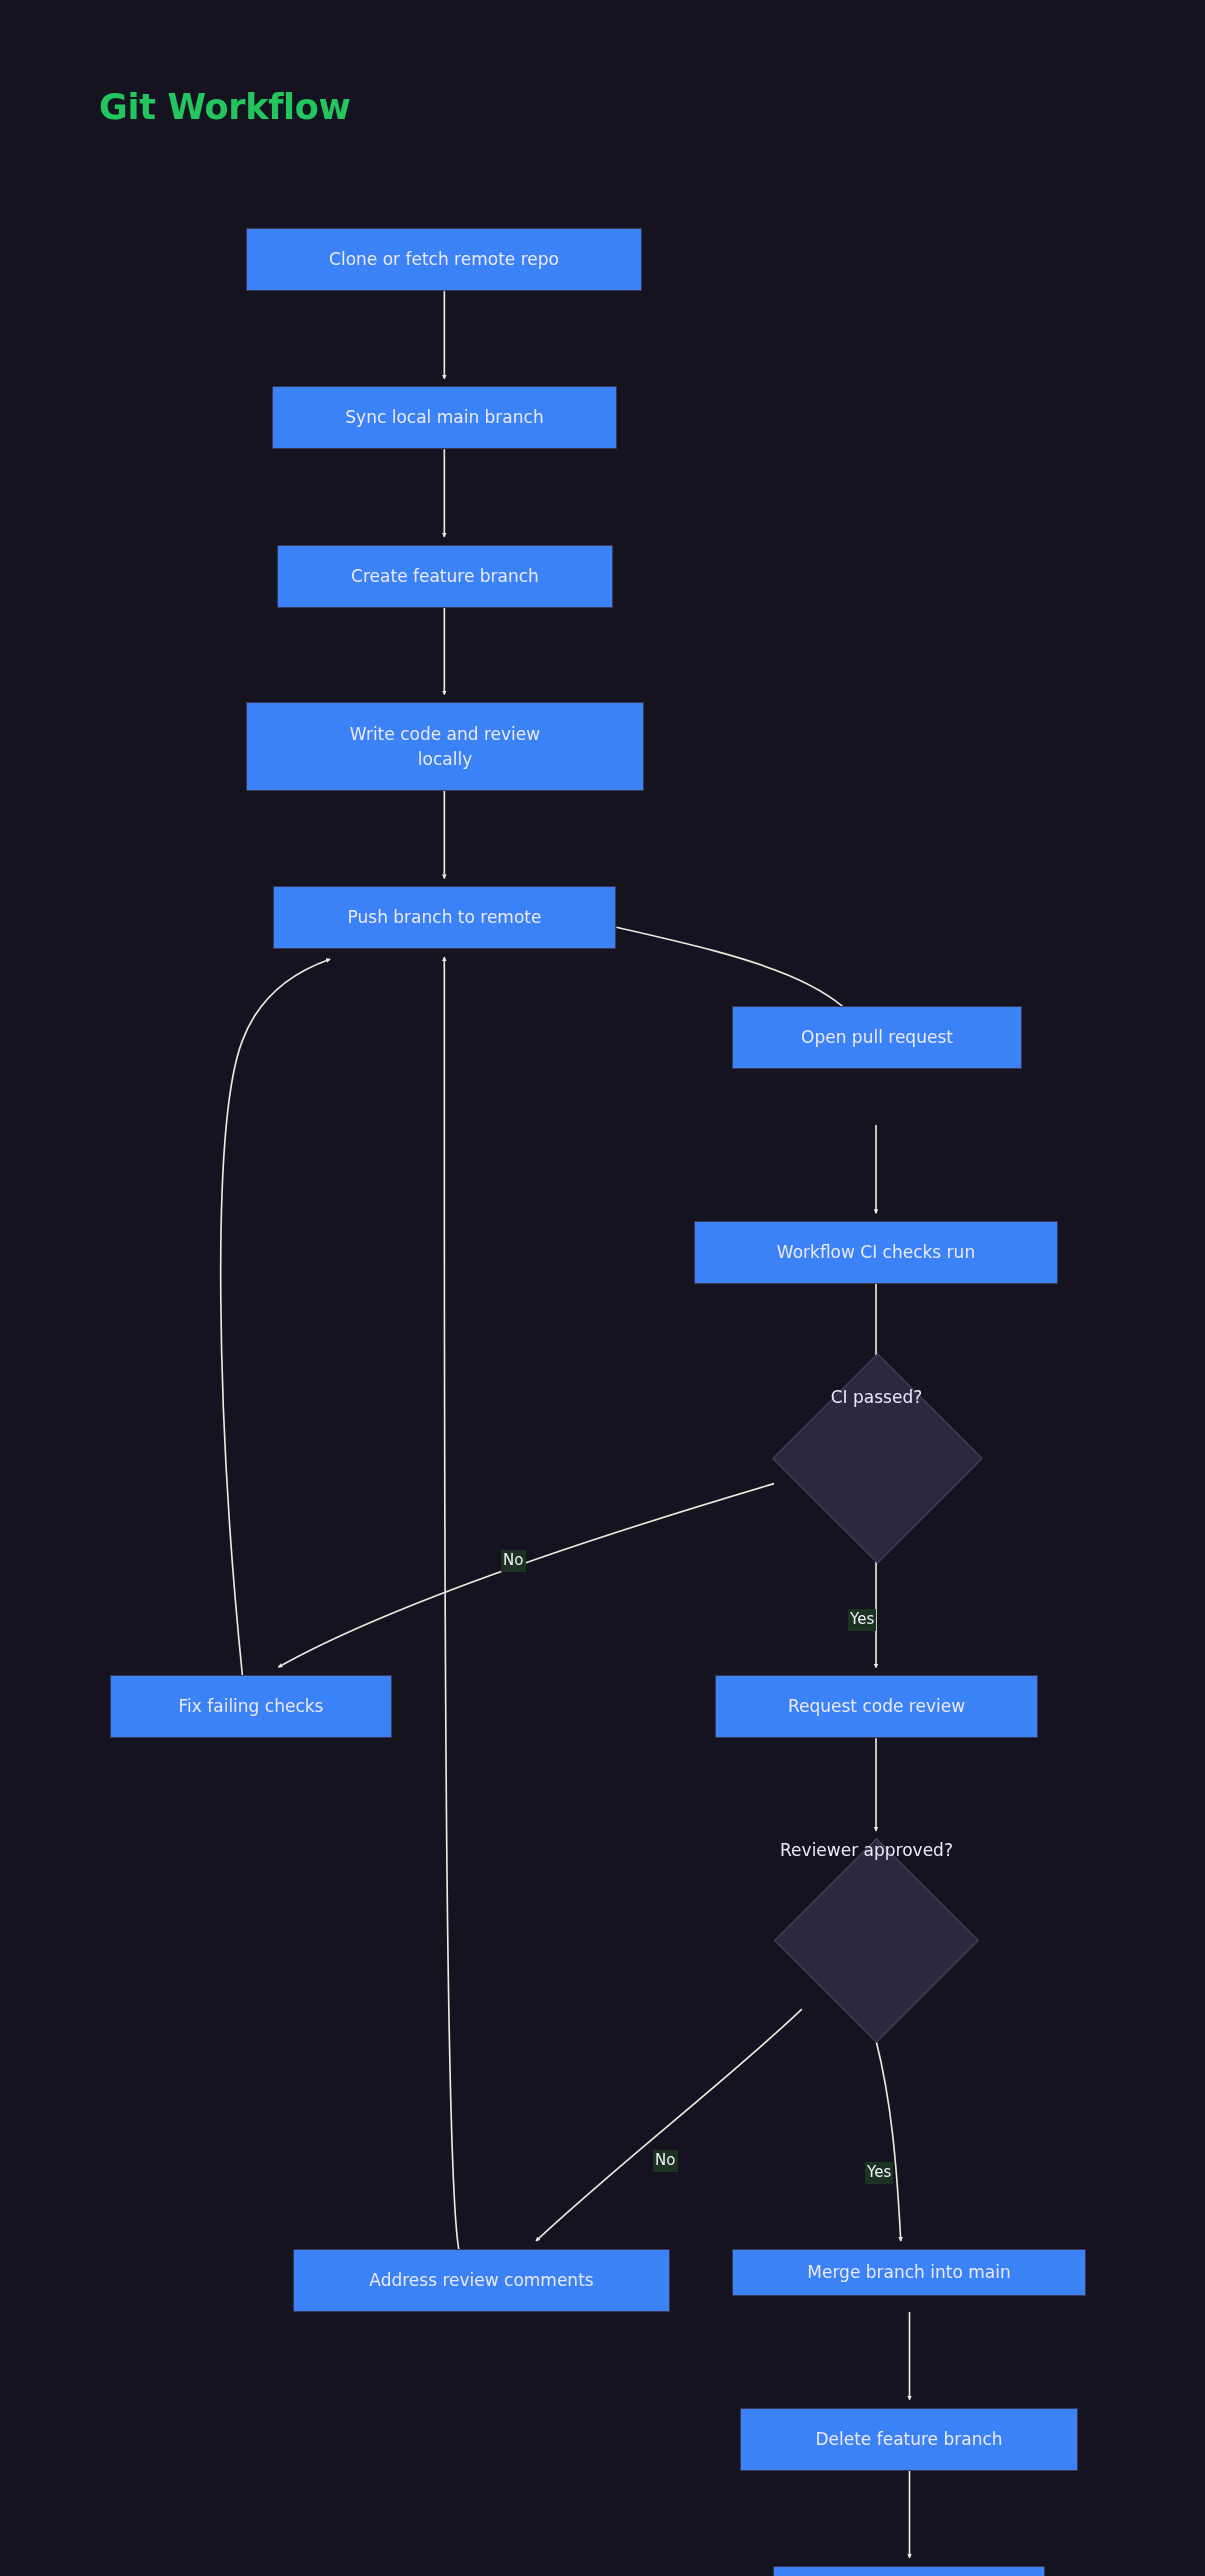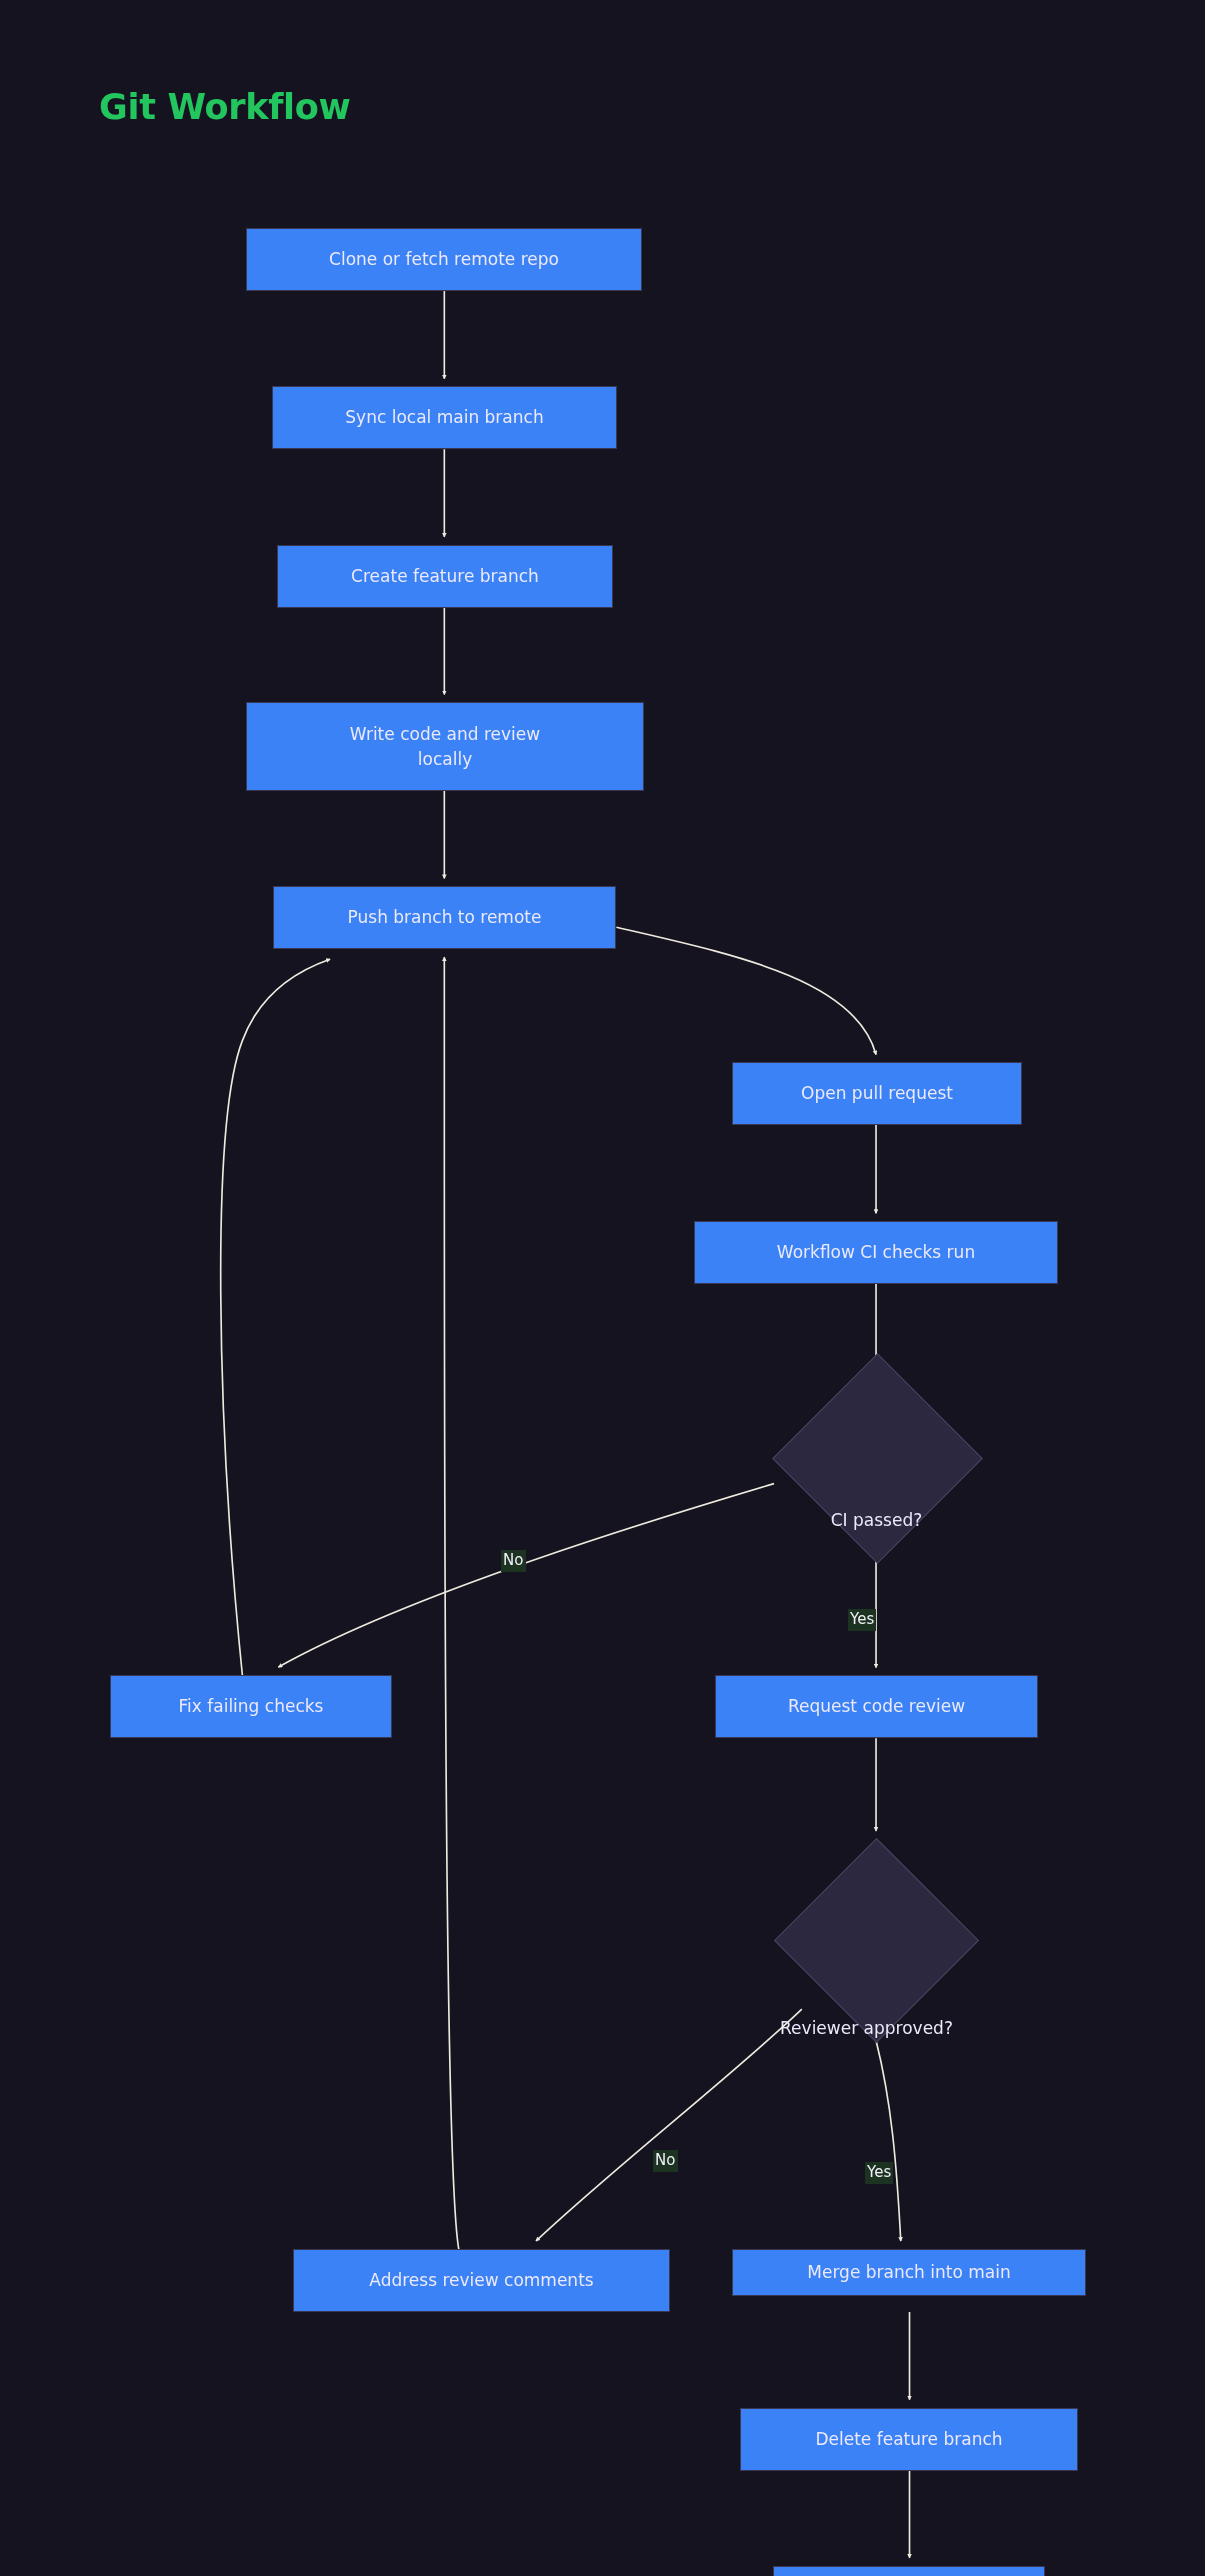--- a/index.html
+++ b/index.html
@@ -70,21 +70,21 @@
 
   .diamond {
     position: absolute;
     background: #2b2840;
     border: 1px solid #4a4663;
     transform: rotate(45deg);
   }
   .diamond-label {
     position: absolute;
     display: flex;
-    align-items: flex-end;
+    align-items: flex-start;
     justify-content: center;
     text-align: center;
     color: #ece9fb;
     font-size: 17px;
     font-weight: 400;
     line-height: 1.4;
     pointer-events: none;
   }
 
   .edge-label {
@@ -161,21 +161,21 @@
     </div>
 
     <div class="node" style="left:246px; top:702px; width:398px; height:89px;">
       <span style="max-width:216px;">Write code and review locally</span>
     </div>
 
     <div class="node" style="left:273px; top:886px; width:343px; height:63px;">
       <span>Push branch to remote</span>
     </div>
 
-    <div class="node" style="left:732px; top:1062px; width:290px; height:63px;">
+    <div class="node" style="left:732px; top:1006px; width:290px; height:63px;">
       <span>Open pull request</span>
     </div>
 
     <div class="node" style="left:694px; top:1221px; width:364px; height:63px;">
       <span>Workflow CI checks run</span>
     </div>
 
     <div class="diamond" style="left:803px; top:1384px; width:147px; height:147px;"></div>
     <div class="diamond-label" style="left:774px; top:1386px; width:205px; height:147px;">
       <span>CI passed?</span>

